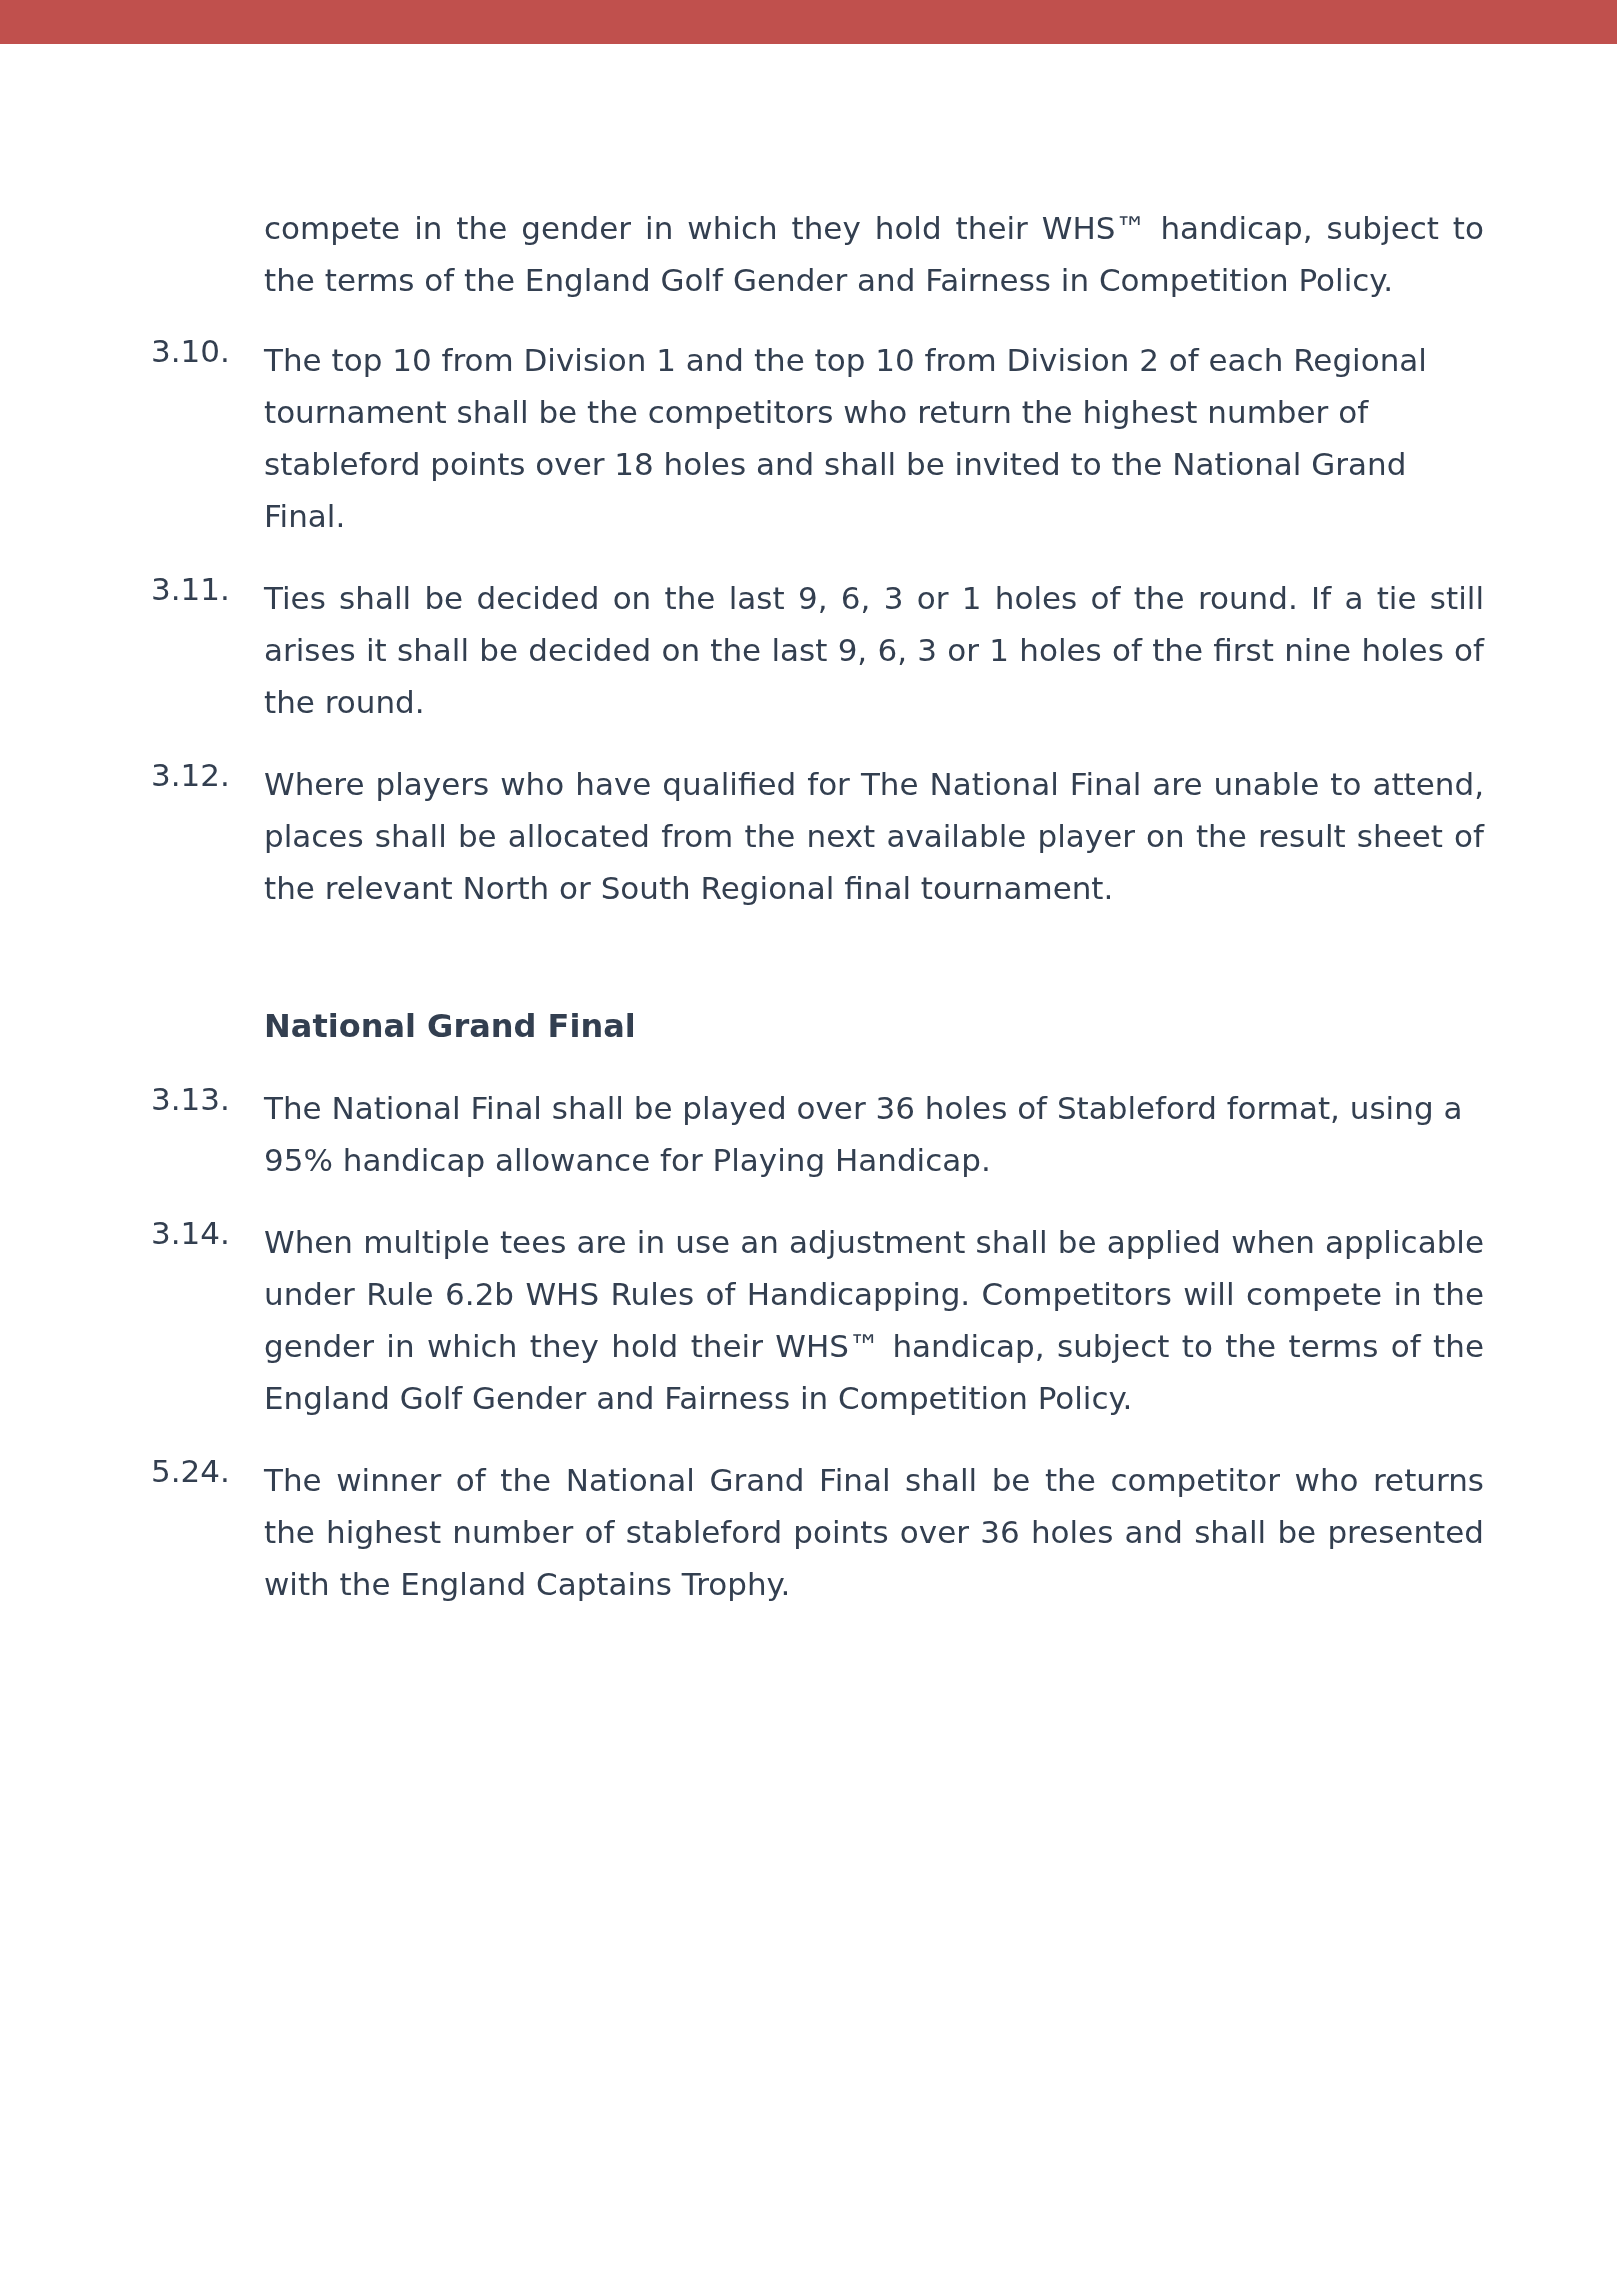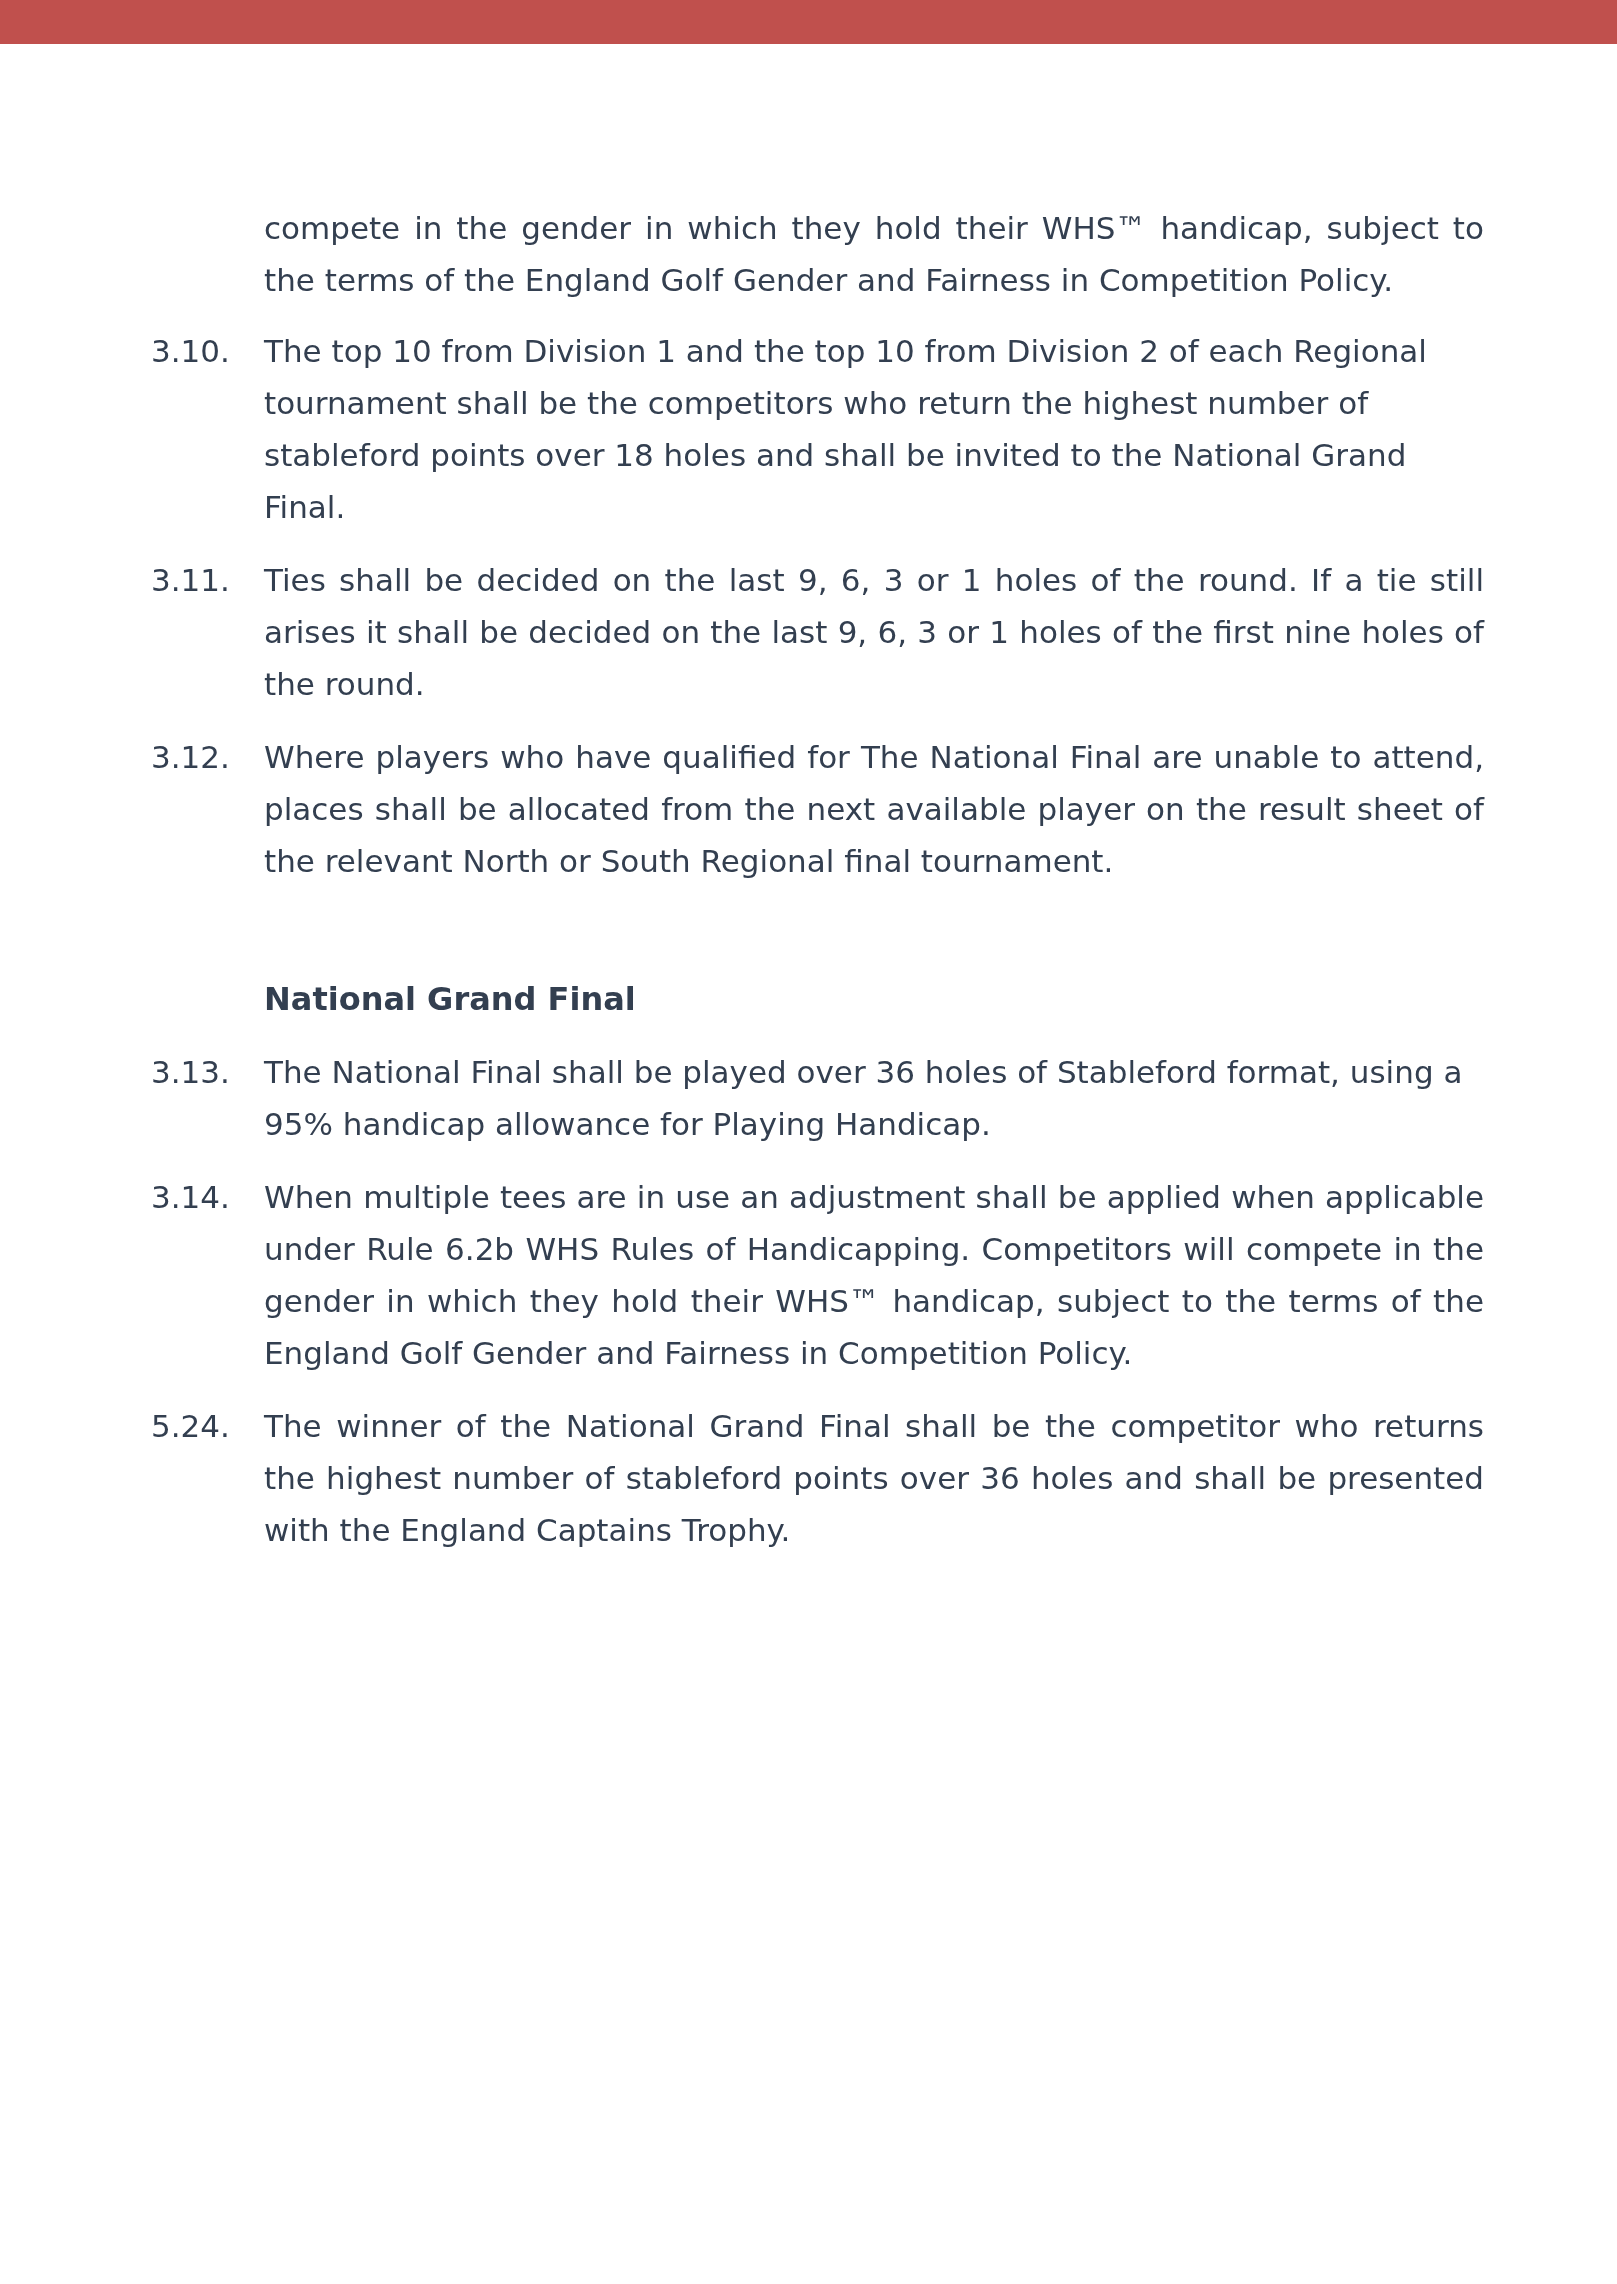--- a/index.html
+++ b/index.html
@@ -41,20 +41,21 @@
     margin: 0 0 21px 0;
     font-size: 31px;
     line-height: 52px;
   }
   .clause .num {
     flex: 0 0 113px;
     text-align: left;
   }
   .clause .txt {
     flex: 1;
+    margin-top: 9px;
   }
   .clause .txt.justify {
     text-align: justify;
   }
   .section-heading {
     margin: 89px 0 22.6px 113px;
     font-size: 32px;
     line-height: 47px;
     font-weight: bold;
   }

